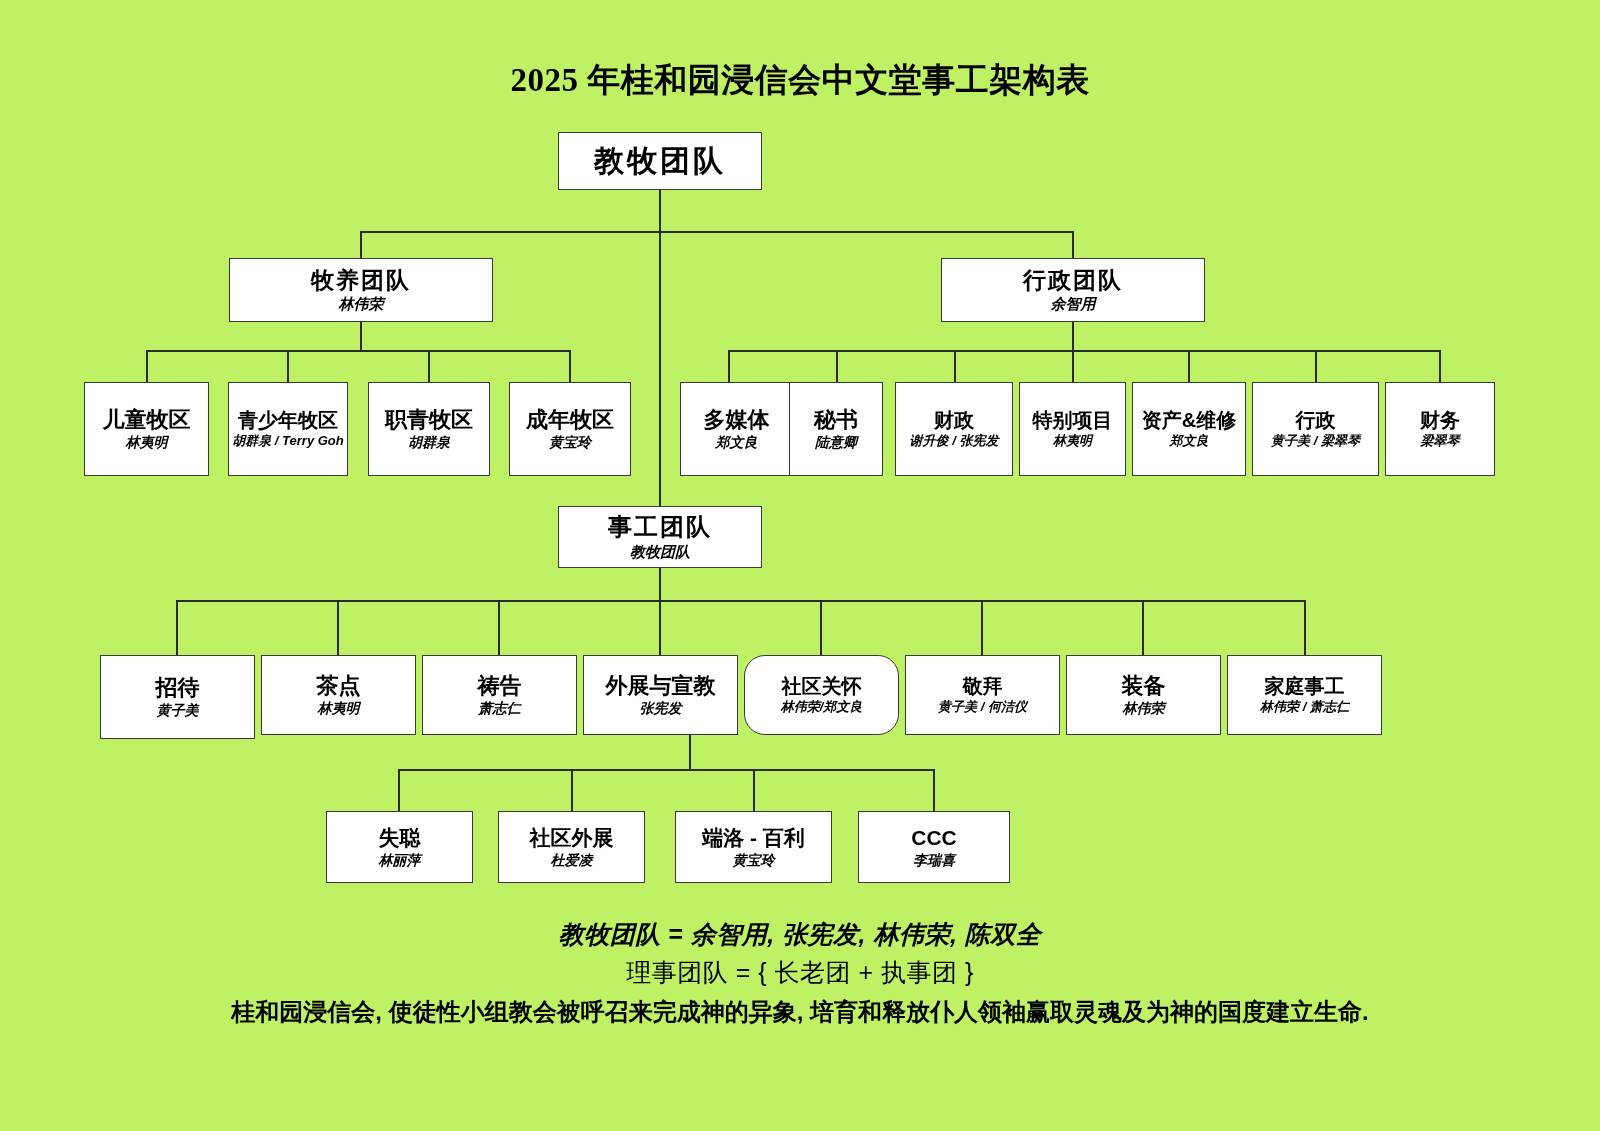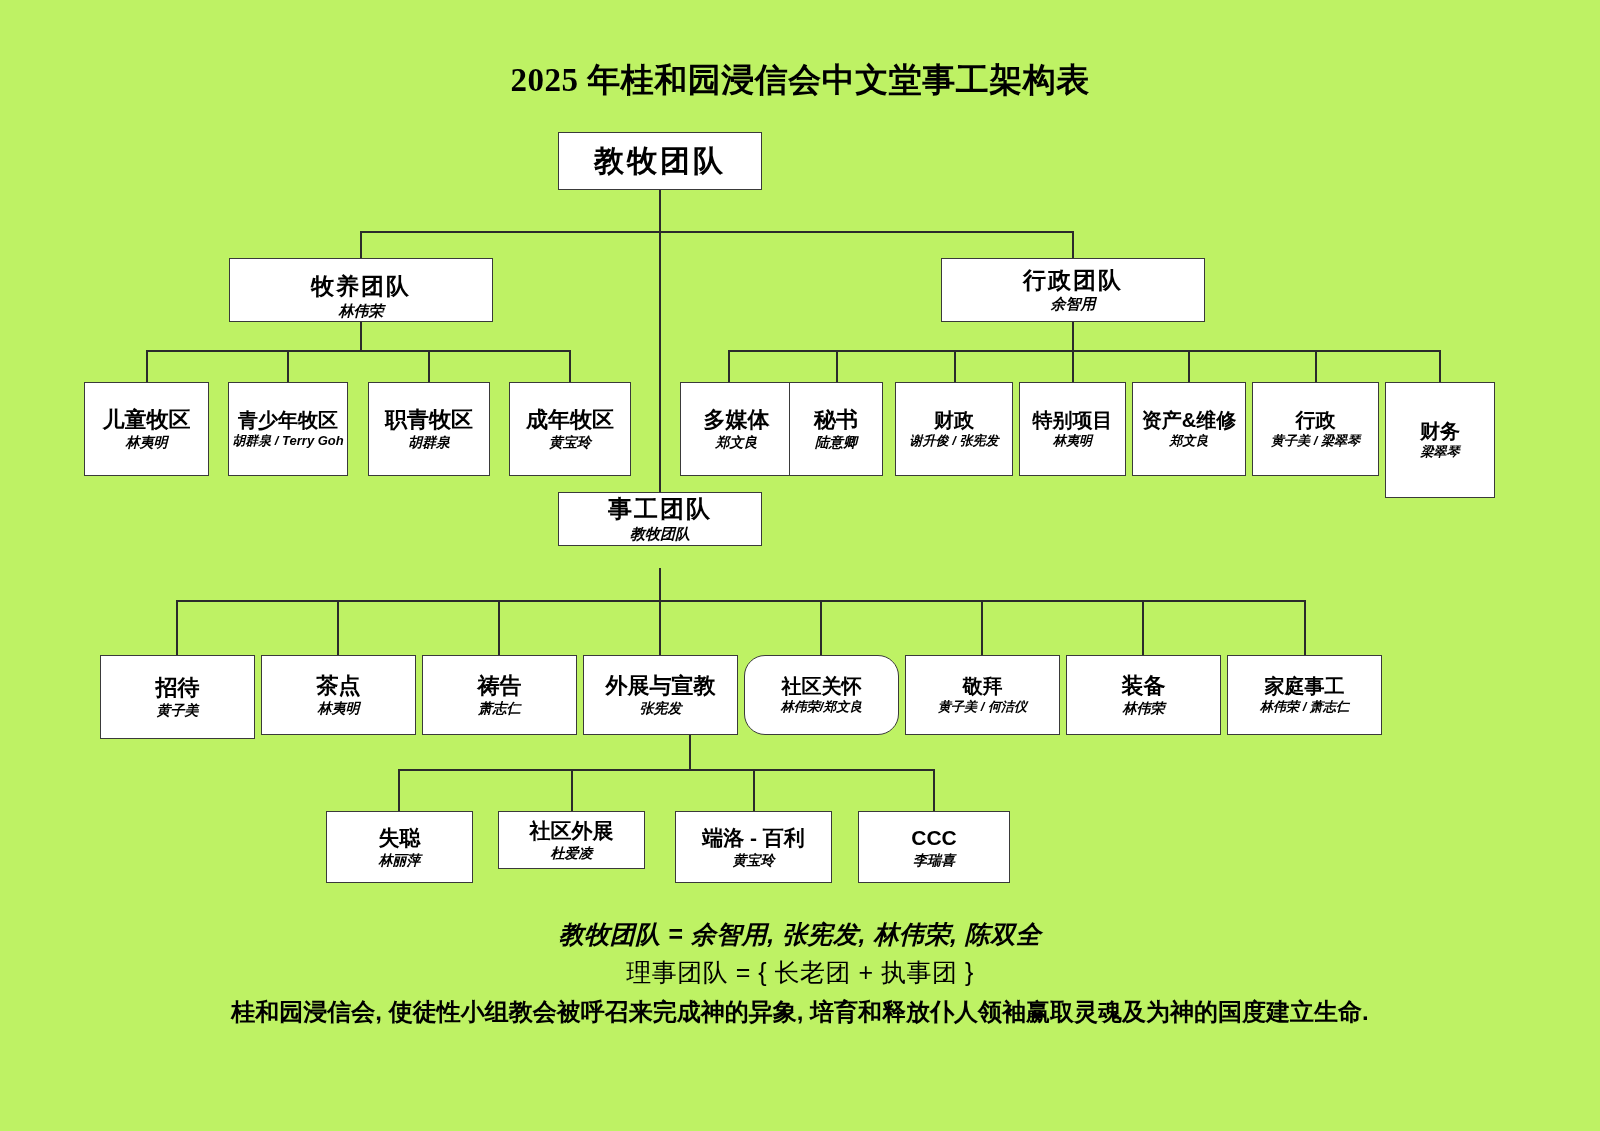--- a/index.html
+++ b/index.html
@@ -127,21 +127,21 @@
   </div>
 
   <div class="vline" style="left:659px; top:190px; height:42px;"></div>
 
   <div class="hline" style="left:361px; top:231px; width:713px;"></div>
   <div class="vline" style="left:360px; top:231px; height:27px;"></div>
   <div class="vline" style="left:1072px; top:231px; height:27px;"></div>
 
   <div class="vline" style="left:659px; top:231px; height:275px;"></div>
 
-  <div class="node lvl1" style="left:229px; top:258px; width:264px; height:64px;justify-content:flex-end;">
+  <div class="node lvl1" style="left:229px; top:258px; width:264px; height:64px;">
     <div class="n-title">牧养团队</div>
     <div class="n-sub">林伟荣</div>
   </div>
 
   <div class="node lvl1" style="left:941px; top:258px; width:264px; height:64px;">
     <div class="n-title">行政团队</div>
     <div class="n-sub">余智用</div>
   </div>
 
   <div class="vline" style="left:360px; top:322px; height:29px;"></div>
@@ -197,26 +197,26 @@
     <div class="n-sub">林夷明</div>
   </div>
   <div class="node lvl2s" style="left:1132px; top:382px; width:114px; height:94px;">
     <div class="n-title">资产&amp;维修</div>
     <div class="n-sub">郑文良</div>
   </div>
   <div class="node lvl2s" style="left:1252px; top:382px; width:127px; height:94px;">
     <div class="n-title">行政</div>
     <div class="n-sub">黄子美 / 梁翠琴</div>
   </div>
-  <div class="node lvl2s" style="left:1385px; top:382px; width:110px; height:116px;">
+  <div class="node lvl2s" style="left:1385px; top:382px; width:110px; height:94px;">
     <div class="n-title">财务</div>
     <div class="n-sub">梁翠琴</div>
   </div>
 
-  <div class="node svc" style="left:558px; top:492px; width:204px; height:54px;">
+  <div class="node svc" style="left:558px; top:506px; width:204px; height:62px;">
     <div class="n-title">事工团队</div>
     <div class="n-sub">教牧团队</div>
   </div>
 
   <div class="vline" style="left:659px; top:568px; height:33px;"></div>
 
   <div class="hline" style="left:177px; top:600px; width:1129px;"></div>
   <div class="vline" style="left:176px; top:600px; height:55px;"></div>
   <div class="vline" style="left:337px; top:600px; height:55px;"></div>
   <div class="vline" style="left:498px; top:600px; height:55px;"></div>
@@ -264,21 +264,21 @@
   <div class="hline" style="left:399px; top:769px; width:536px;"></div>
   <div class="vline" style="left:398px; top:769px; height:42px;"></div>
   <div class="vline" style="left:571px; top:769px; height:42px;"></div>
   <div class="vline" style="left:753px; top:769px; height:42px;"></div>
   <div class="vline" style="left:933px; top:769px; height:42px;"></div>
 
   <div class="node sub" style="left:326px; top:811px; width:147px; height:72px;">
     <div class="n-title">失聪</div>
     <div class="n-sub">林丽萍</div>
   </div>
-  <div class="node sub" style="left:498px; top:811px; width:147px; height:58px;">
+  <div class="node sub" style="left:498px; top:811px; width:147px; height:72px;">
     <div class="n-title">社区外展</div>
     <div class="n-sub">杜爱凌</div>
   </div>
   <div class="node sub" style="left:675px; top:811px; width:157px; height:72px;">
     <div class="n-title">端洛 - 百利</div>
     <div class="n-sub">黄宝玲</div>
   </div>
   <div class="node sub" style="left:858px; top:811px; width:152px; height:72px;">
     <div class="n-title">CCC</div>
     <div class="n-sub">李瑞喜</div>

